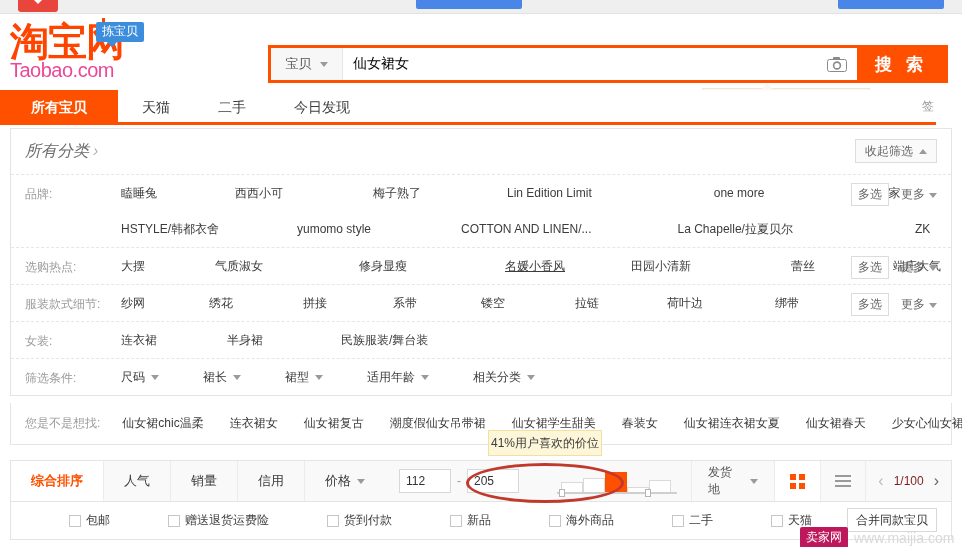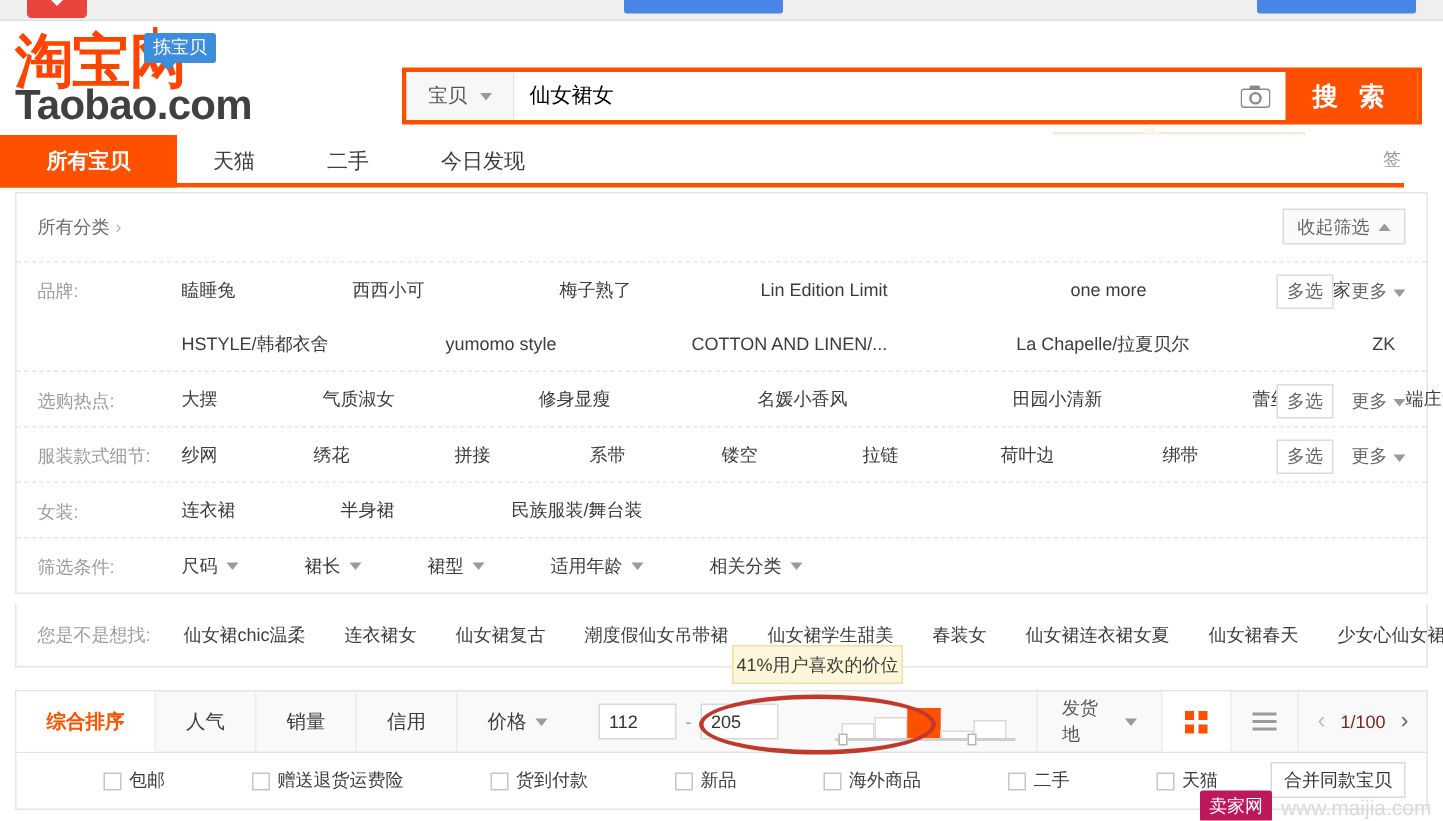--- a/index.html
+++ b/index.html
@@ -37,22 +37,22 @@
 
   
   .header { position: absolute; left: 0; top: 14px; width: 962px; height: 74px; background:#fff; }
   .logo-wrap { position: absolute; left: 10px; top: 6px; width: 180px; }
   .logo-cn {
     font-family: "DejaVu Serif", "Liberation Serif", serif;
     font-weight: bold; font-size: 39px; color: #ff4400;
     letter-spacing: -1px; line-height: 42px; white-space: nowrap;
   }
   .logo-en {
-    font-family: "Liberation Sans", sans-serif; font-weight: bold;
-    font-size: 28px; color: #404040; line-height: 20px; margin-top: -2px;
+    font-family: "Liberation Sans", sans-serif; font-weight: normal;
+    font-size: 20px; color: #ec4899; line-height: 20px; margin-top: -2px;
     letter-spacing: -0.5px;
   }
   .logo-tower {
     position: absolute; left: 92px; top: -2px; width: 3px; height: 13px;
     background: #ff4400;
   }
   .logo-tower:before {
     content:""; position:absolute; left:-4px; top:7px; width:11px; height:2px; background:#ff4400;
   }
   .logo-badge {
@@ -123,21 +123,21 @@
 
   
   .filter-panel {
     position: absolute; left: 10px; top: 128px; width: 942px;
     border: 1px solid #e4e4e4; background: #fff;
   }
   .fp-top {
     height: 45px; display: flex; align-items: center; position: relative;
     padding: 0 14px;
   }
-  .allcat { font-size: 12px; color:#6c6c6c; cursor: pointer; }
+  .allcat { font-size: 16px; color:#6c6c6c; cursor: pointer; font-style: italic; }
   .allcat .arr { color:#b0b0b0; margin-left: 4px; }
   .collapse-btn {
     position: absolute; right: 14px; top: 10px; height: 24px; padding: 0 9px;
     border: 1px solid #dcdcdc; background: #fafafa; color: #666; font-size: 12px;
     display: flex; align-items: center; gap: 6px; cursor: pointer;
   }
   .caret-up { display:inline-block; width:0;height:0;
     border-left:4px solid transparent;border-right:4px solid transparent;border-bottom:5px solid #9a9a9a; }
 
   .frow {
@@ -337,21 +337,21 @@
             <span class="more-btn"><span>更多</span><span class="caret-dn" style="margin-left: 4px;"></span></span>
           </div>
         </div>
         <div class="frow">
           <div class="flabel">选购热点:</div>
           <div class="fvals">
             <div class="fline">
               <span class="fval" style="margin-right: 70px;">大摆</span>
               <span class="fval" style="margin-right: 96px;">气质淑女</span>
               <span class="fval" style="margin-right: 98px;">修身显瘦</span>
-              <span class="fval" style="margin-right: 110px;">名媛小香风</span>
+              <span class="fval" style="margin-right: 66px; text-decoration: underline;">名媛小香风</span>
               <span class="fval" style="margin-right: 100px;">田园小清新</span>
               <span class="fval" style="margin-right: 78px;">蕾丝</span>
               <span class="fval" style="margin-right: 100px;">端庄大气</span>
             </div>
           </div>
           <div class="frow-actions">
             <span class="multi-btn">多选</span>
             <span class="more-btn"><span>更多</span><span class="caret-dn" style="margin-left: 4px;"></span></span>
           </div>
         </div>

